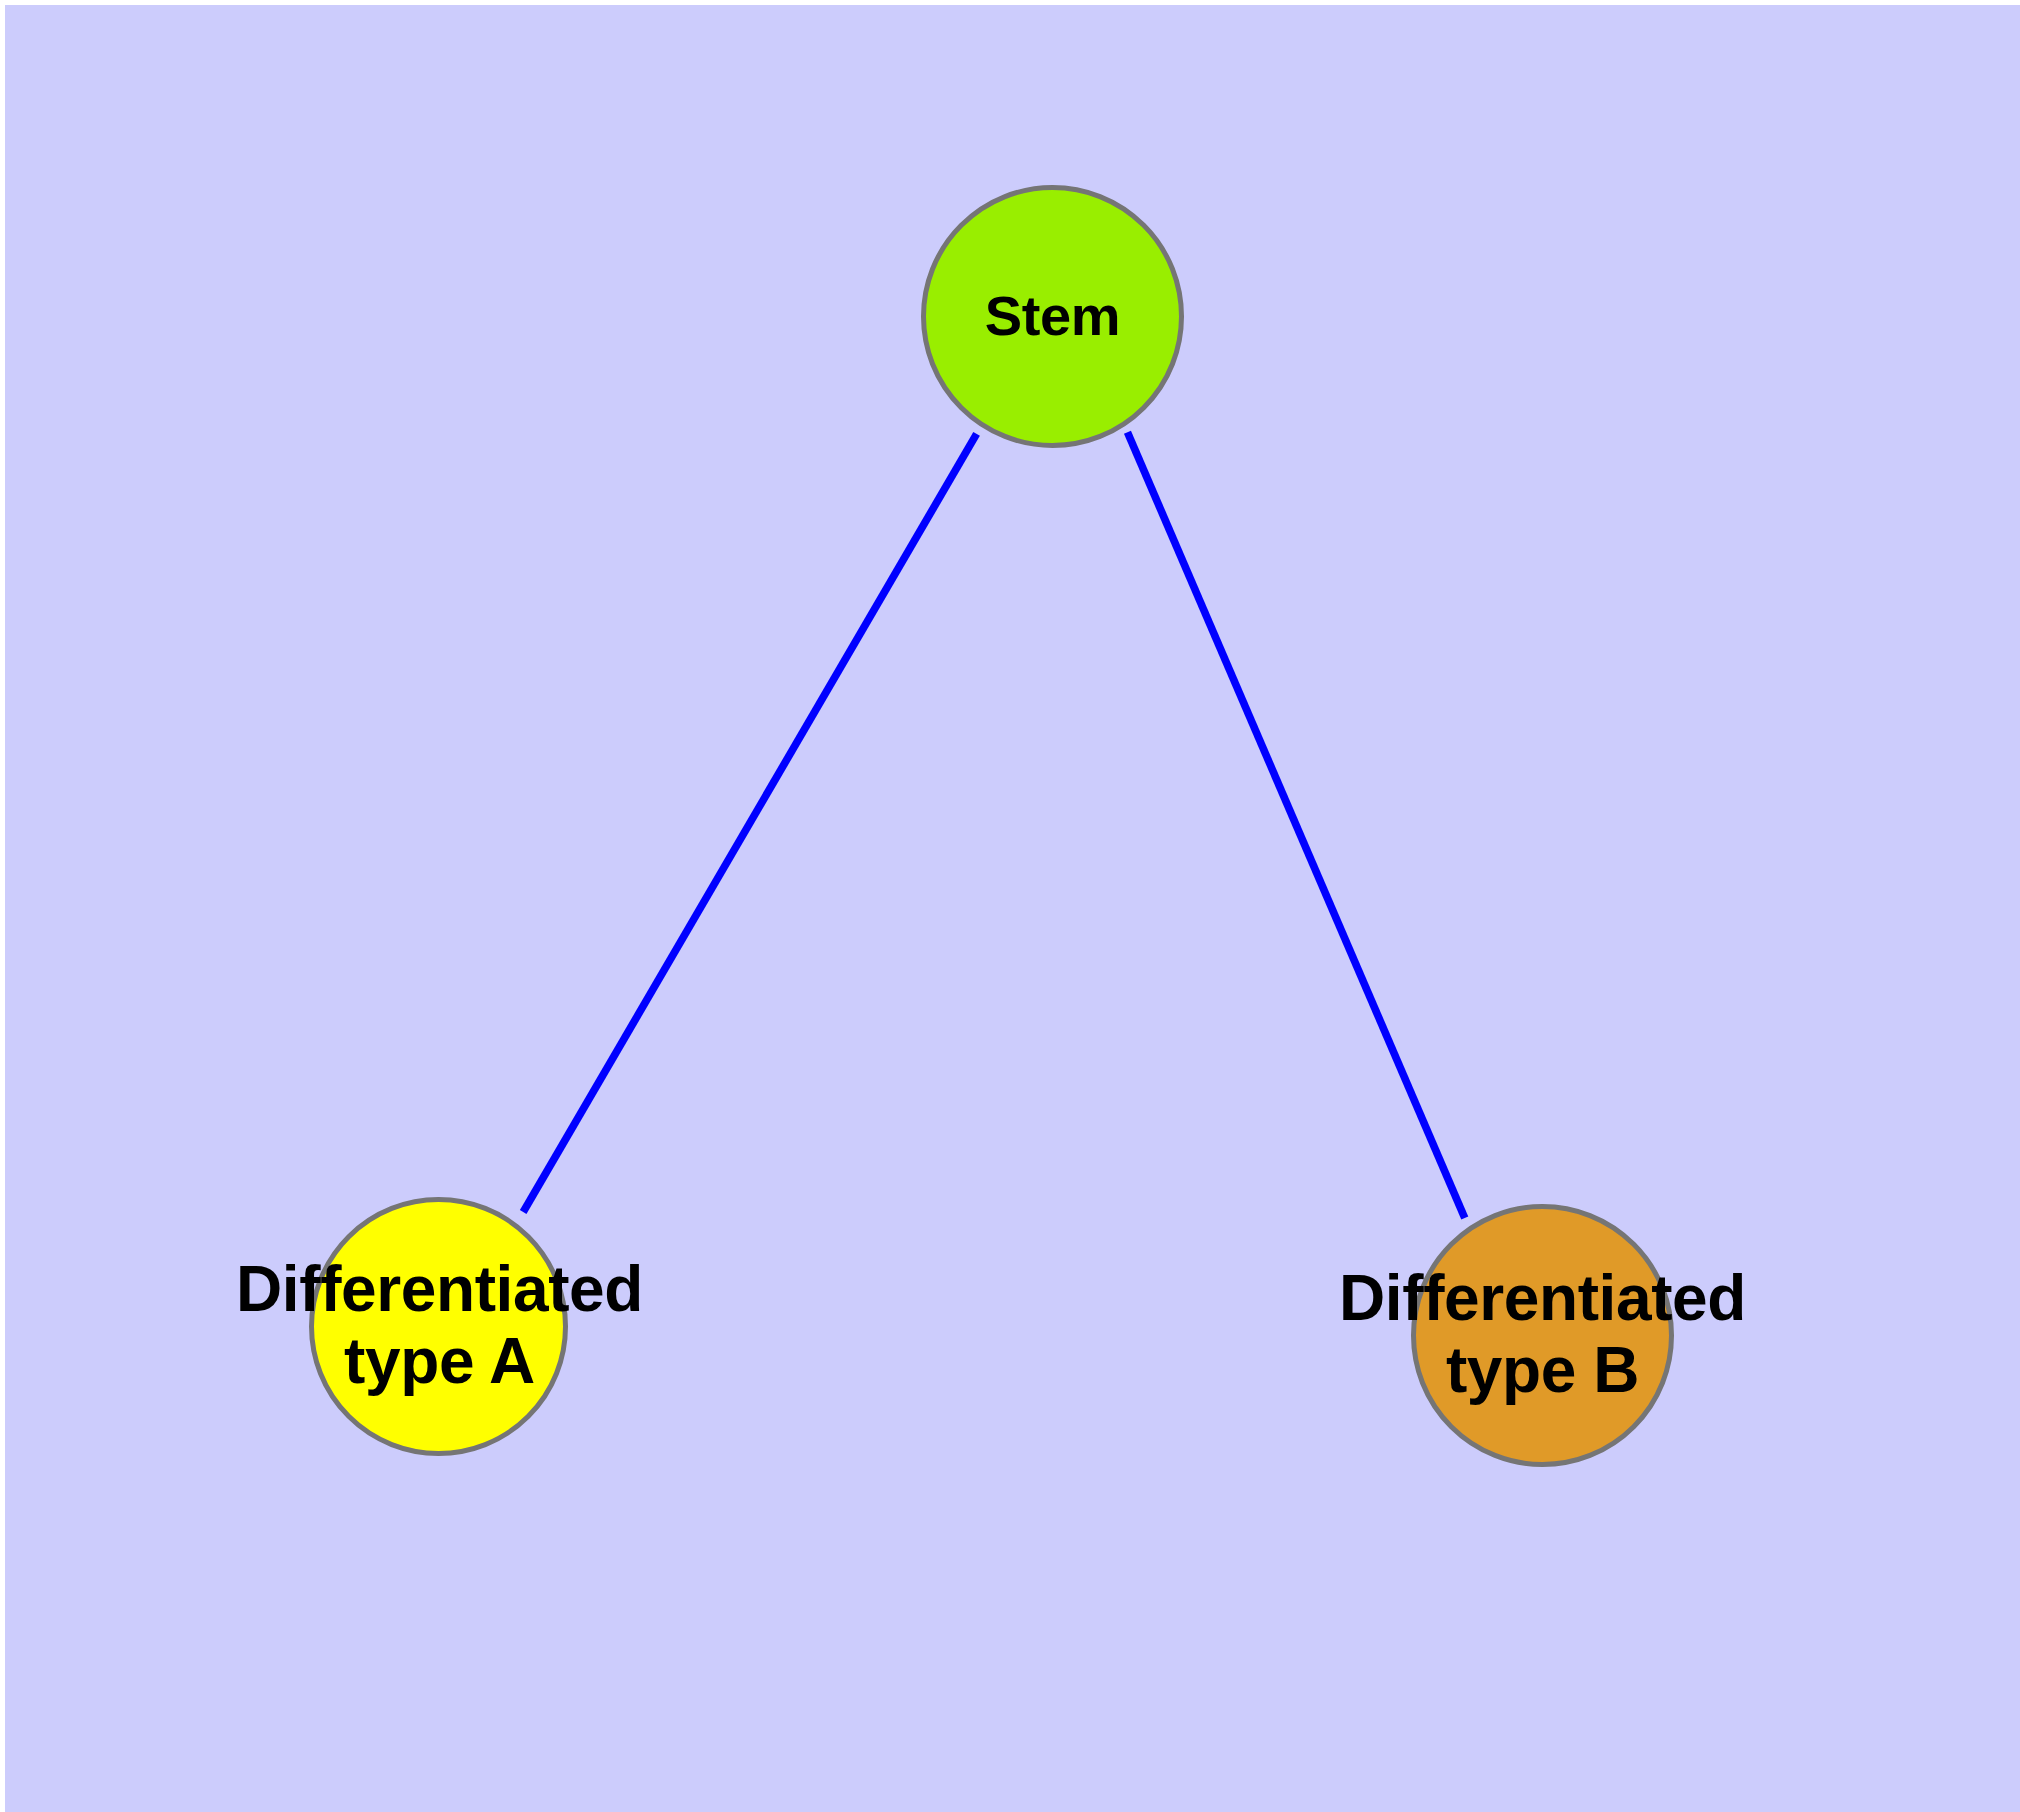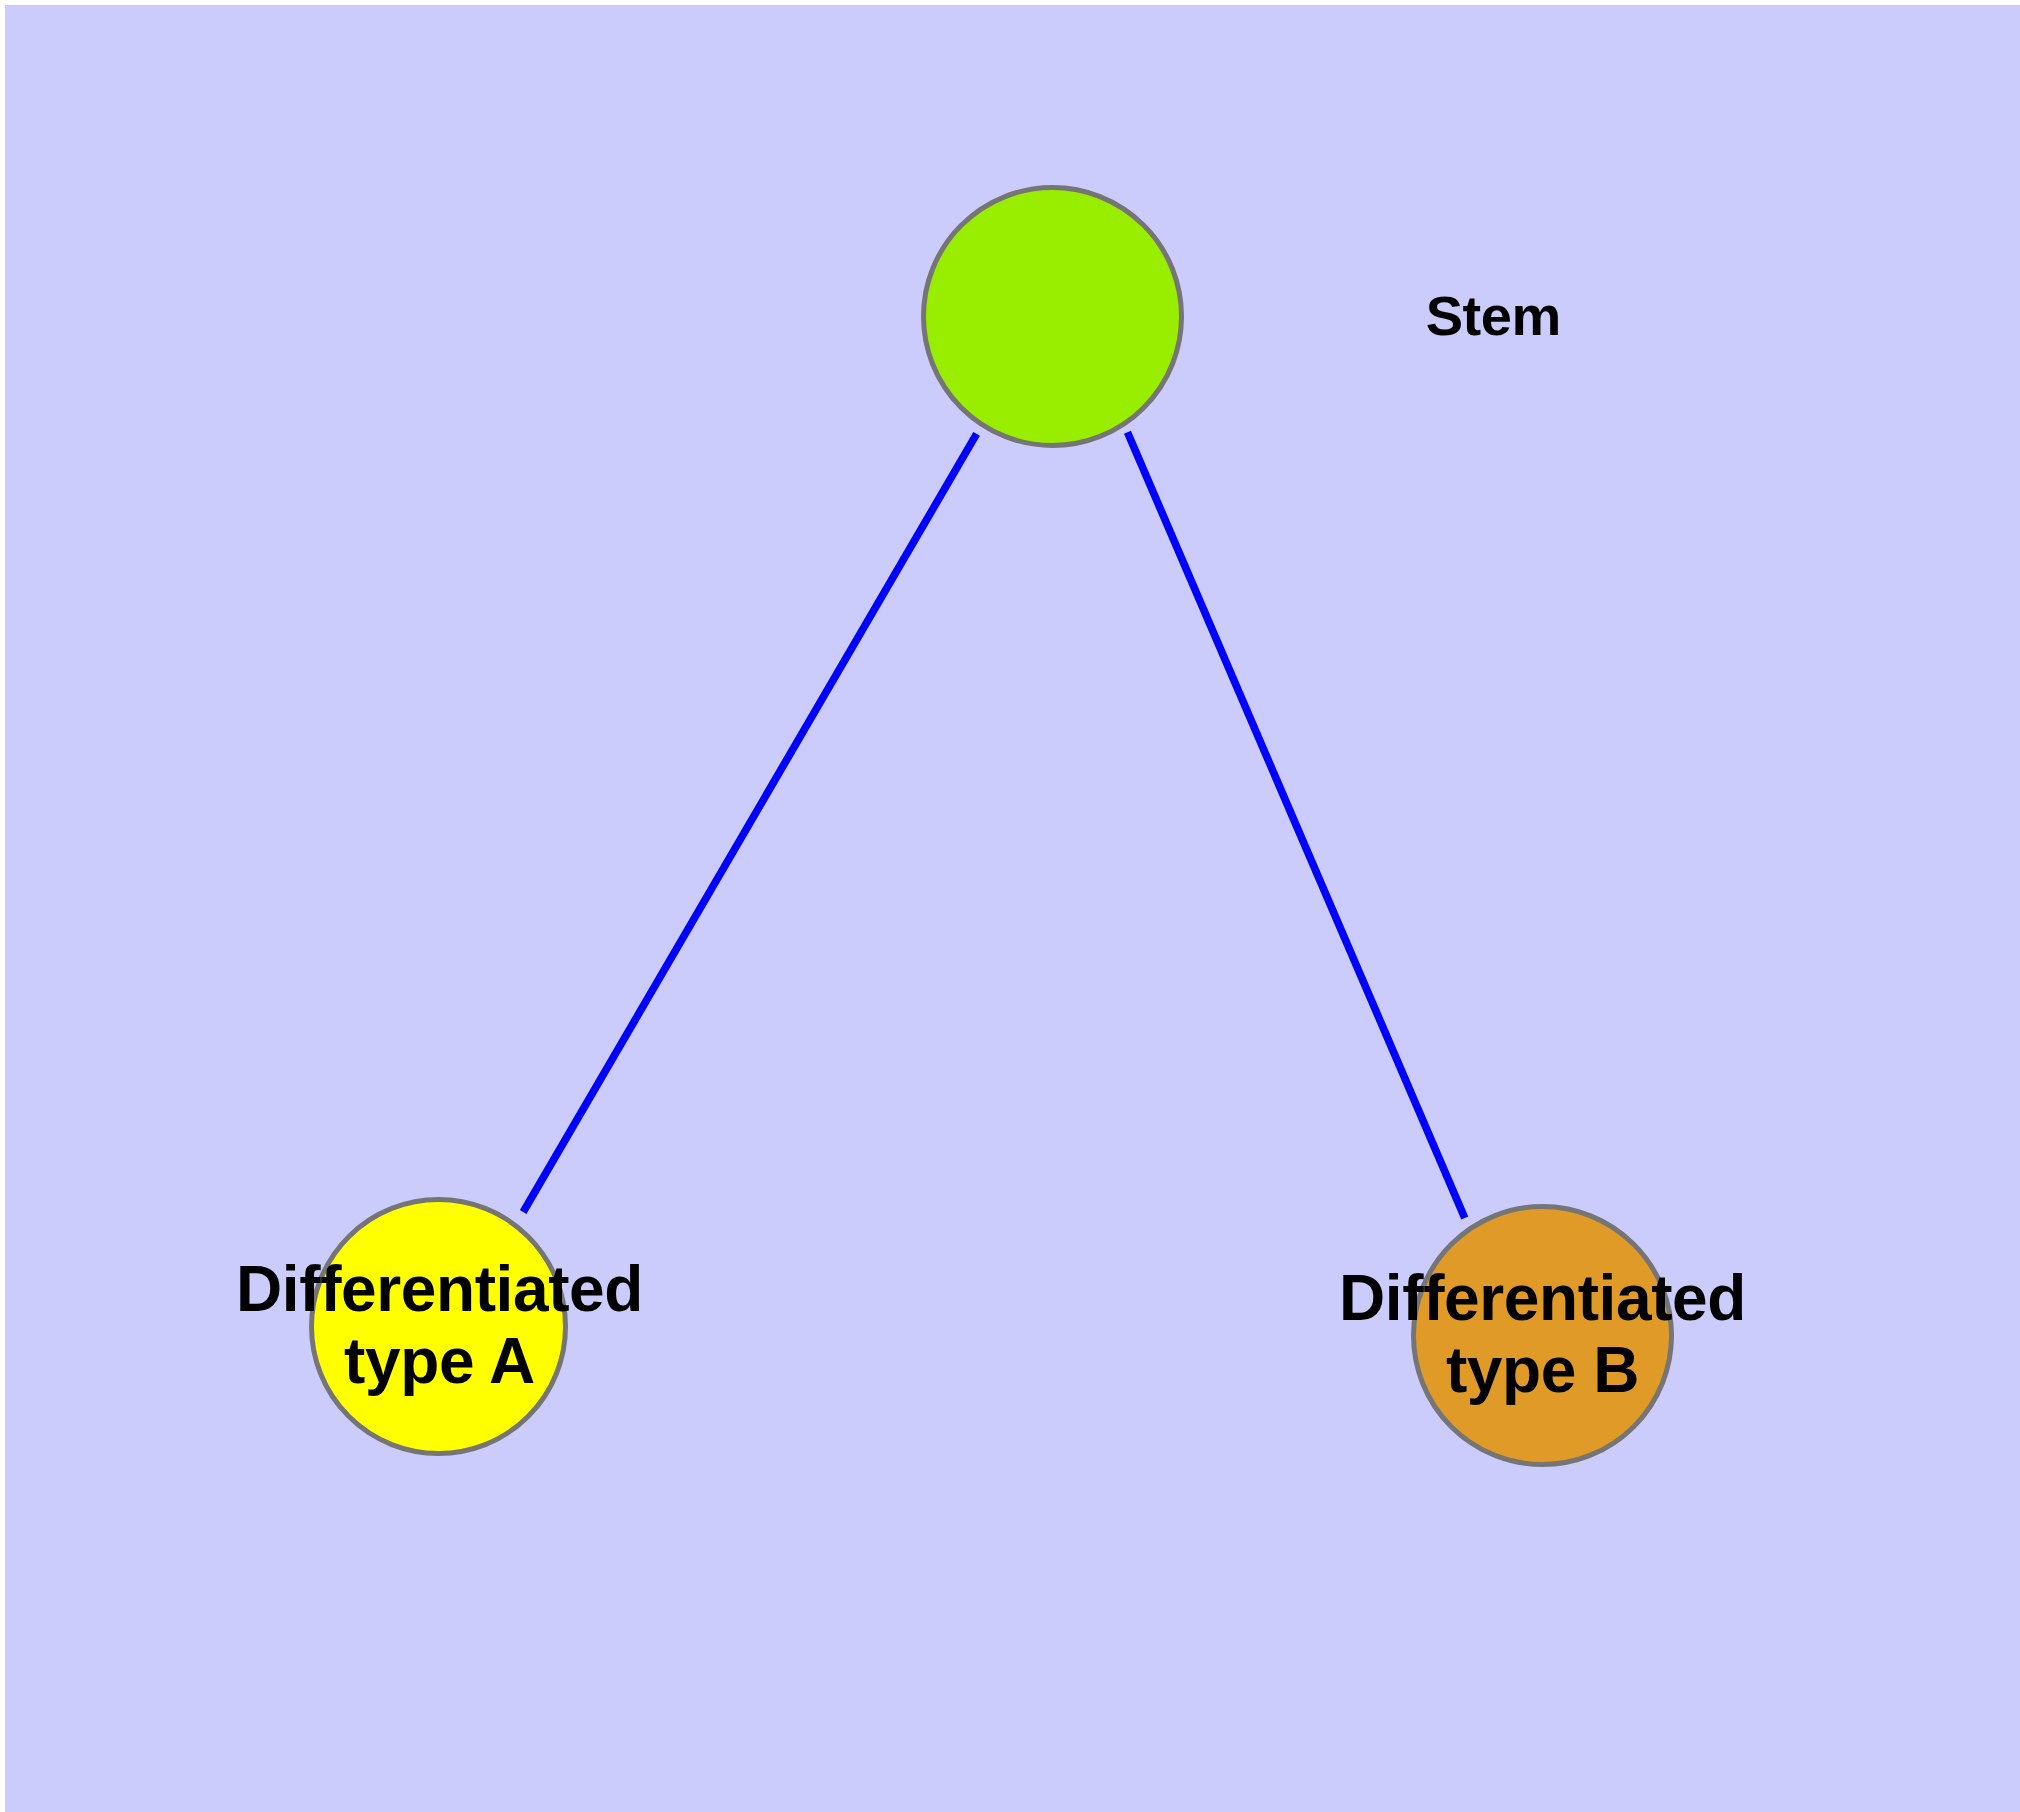--- a/index.html
+++ b/index.html
@@ -63,21 +63,21 @@
 
   <svg id="graph-svg" viewBox="0 0 2384 2138">
     <g id="edges-layer">
         <line x1="1152" y1="512" x2="617" y2="1430" stroke="#0000ff" stroke-width="9" stroke-linecap="butt"></line>
         <line x1="1330" y1="510" x2="1728" y2="1437" stroke="#0000ff" stroke-width="9" stroke-linecap="butt"></line>
       </g>
   </svg>
 
   <div class="node-group">
     <div class="node-circle" id="circle-stem" style="left: 921px; top: 185px; width: 263px; height: 263px; background: rgb(153, 238, 0); border-color: rgb(117, 117, 117); border-width: 5.1px;"></div>
-    <div class="node-label label-inside" id="label-stem" style="color: rgb(0, 0, 0); width: 1017px; left: 544px; top: 316px; transform: translateY(-50%); text-align: right;">Stem</div>
+    <div class="node-label label-inside" id="label-stem" style="color: rgb(0, 0, 0); width: 1017px; left: 544px; top: 316px; transform: translateY(-50%);">Stem</div>
   </div>
 
   <div class="node-group">
     <div class="node-circle" id="circle-diff-a" style="left: 309px; top: 1197px; width: 259px; height: 259px; background: rgb(255, 255, 0); border-color: rgb(117, 117, 117); border-width: 5.1px;"></div>
     <div class="node-label label-overlay" id="label-diff-a" style="color: rgb(0, 0, 0); width: 1017px; left: -69px; top: 1326px; transform: translateY(-50%);">Differentiated
 type A</div>
   </div>
 
   <div class="node-group">
     <div class="node-circle" id="circle-diff-b" style="left: 1411px; top: 1204px; width: 263px; height: 263px; background: rgb(224, 154, 40); border-color: rgb(117, 117, 117); border-width: 5.1px;"></div>

